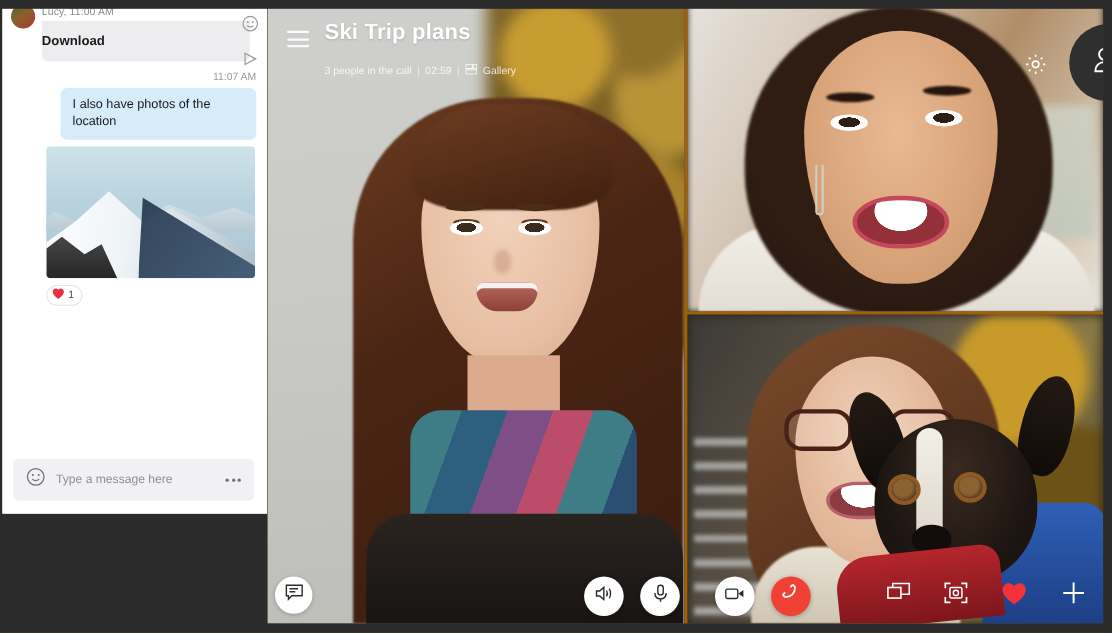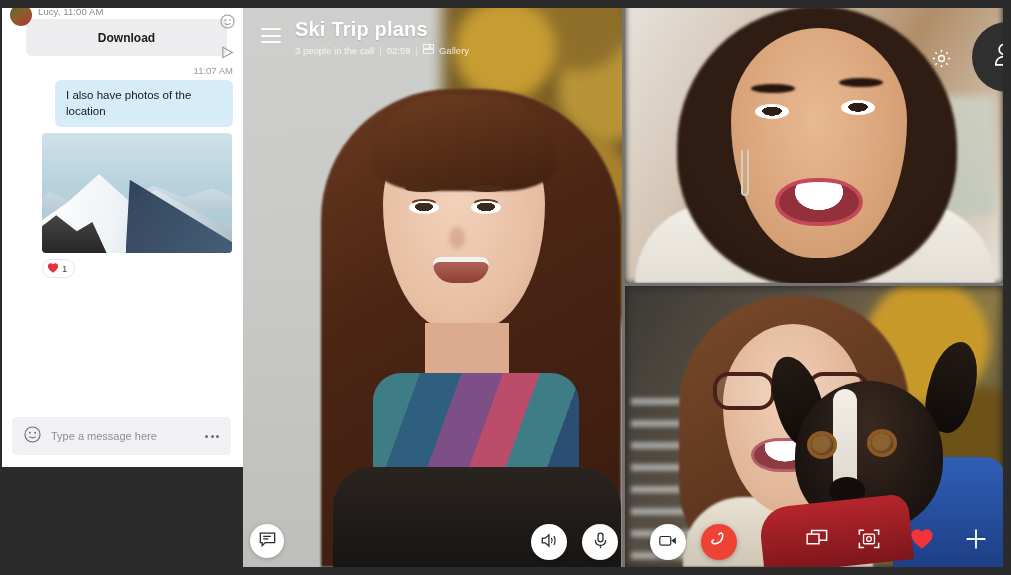--- a/index.html
+++ b/index.html
@@ -69,24 +69,23 @@
     display: flex;
     align-items: center;
     gap: 7px;
     margin-top: 14px;
   }
   .file-app-label {
     font-size: 10px;
     color: #6f6f6f;
   }
   .download-band {
-    margin: 2px 16px 0 26px;
+    margin: 2px 16px 0 38px;
     background: #ededf0;
     border-radius: 0 0 6px 6px;
-    text-align: center;
     padding: 9px 0 10px 0;
   }
   .download-label {
     font-size: 12px;
     font-weight: bold;
     color: #1b1b1b;
   }
 
   
   .hover-actions {
@@ -195,21 +194,21 @@
     border-radius: 50%;
     background: #6d6d72;
     display: block;
   }
 
   
   #call-stage {
     position: absolute;
     left: 243px; top: 0;
     width: 760px; height: 567px;
-    background: #737373;
+    background: #a16207;
     overflow: hidden;
   }
 
   .tile { position: absolute; overflow: hidden; background: #222; }
   #tile-main  { left: 0;   top: 0;   width: 379px; height: 567px; }
   #tile-top   { left: 382px; top: 0;   width: 378px; height: 283px; }
   #tile-bot   { left: 382px; top: 286px; width: 378px; height: 281px; }
 
   .tile-art { position: absolute; inset: 0; }
 
@@ -574,21 +573,21 @@
   .call-title {
     font-size: 20px;
     font-weight: bold;
     color: #ffffff;
     letter-spacing: .2px;
     text-shadow: 0 1px 2px rgba(0,0,0,.18);
   }
   .call-sub {
     font-size: 9.5px;
     color: rgba(255,255,255,.82);
-    margin-top: 3px;
+    margin-top: 17px;
     display: flex;
     align-items: center;
     gap: 5px;
   }
   .sub-sep { opacity: .7; }
 
   .gear-btn {
     position: absolute;
     left: 686px; top: 46px;
     width: 24px; height: 24px;

